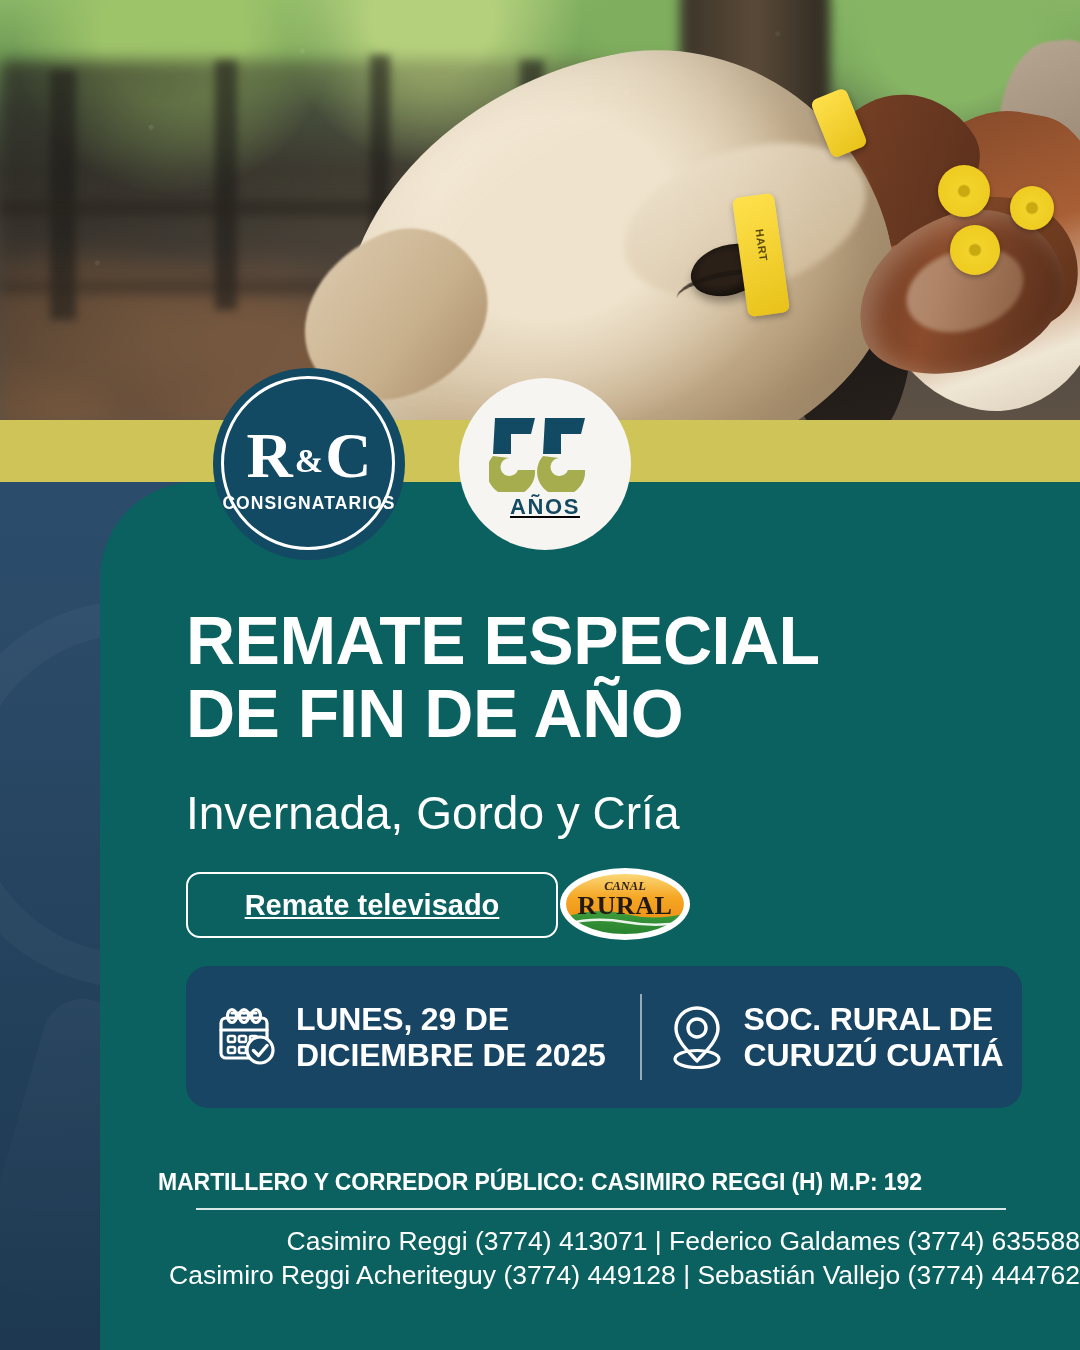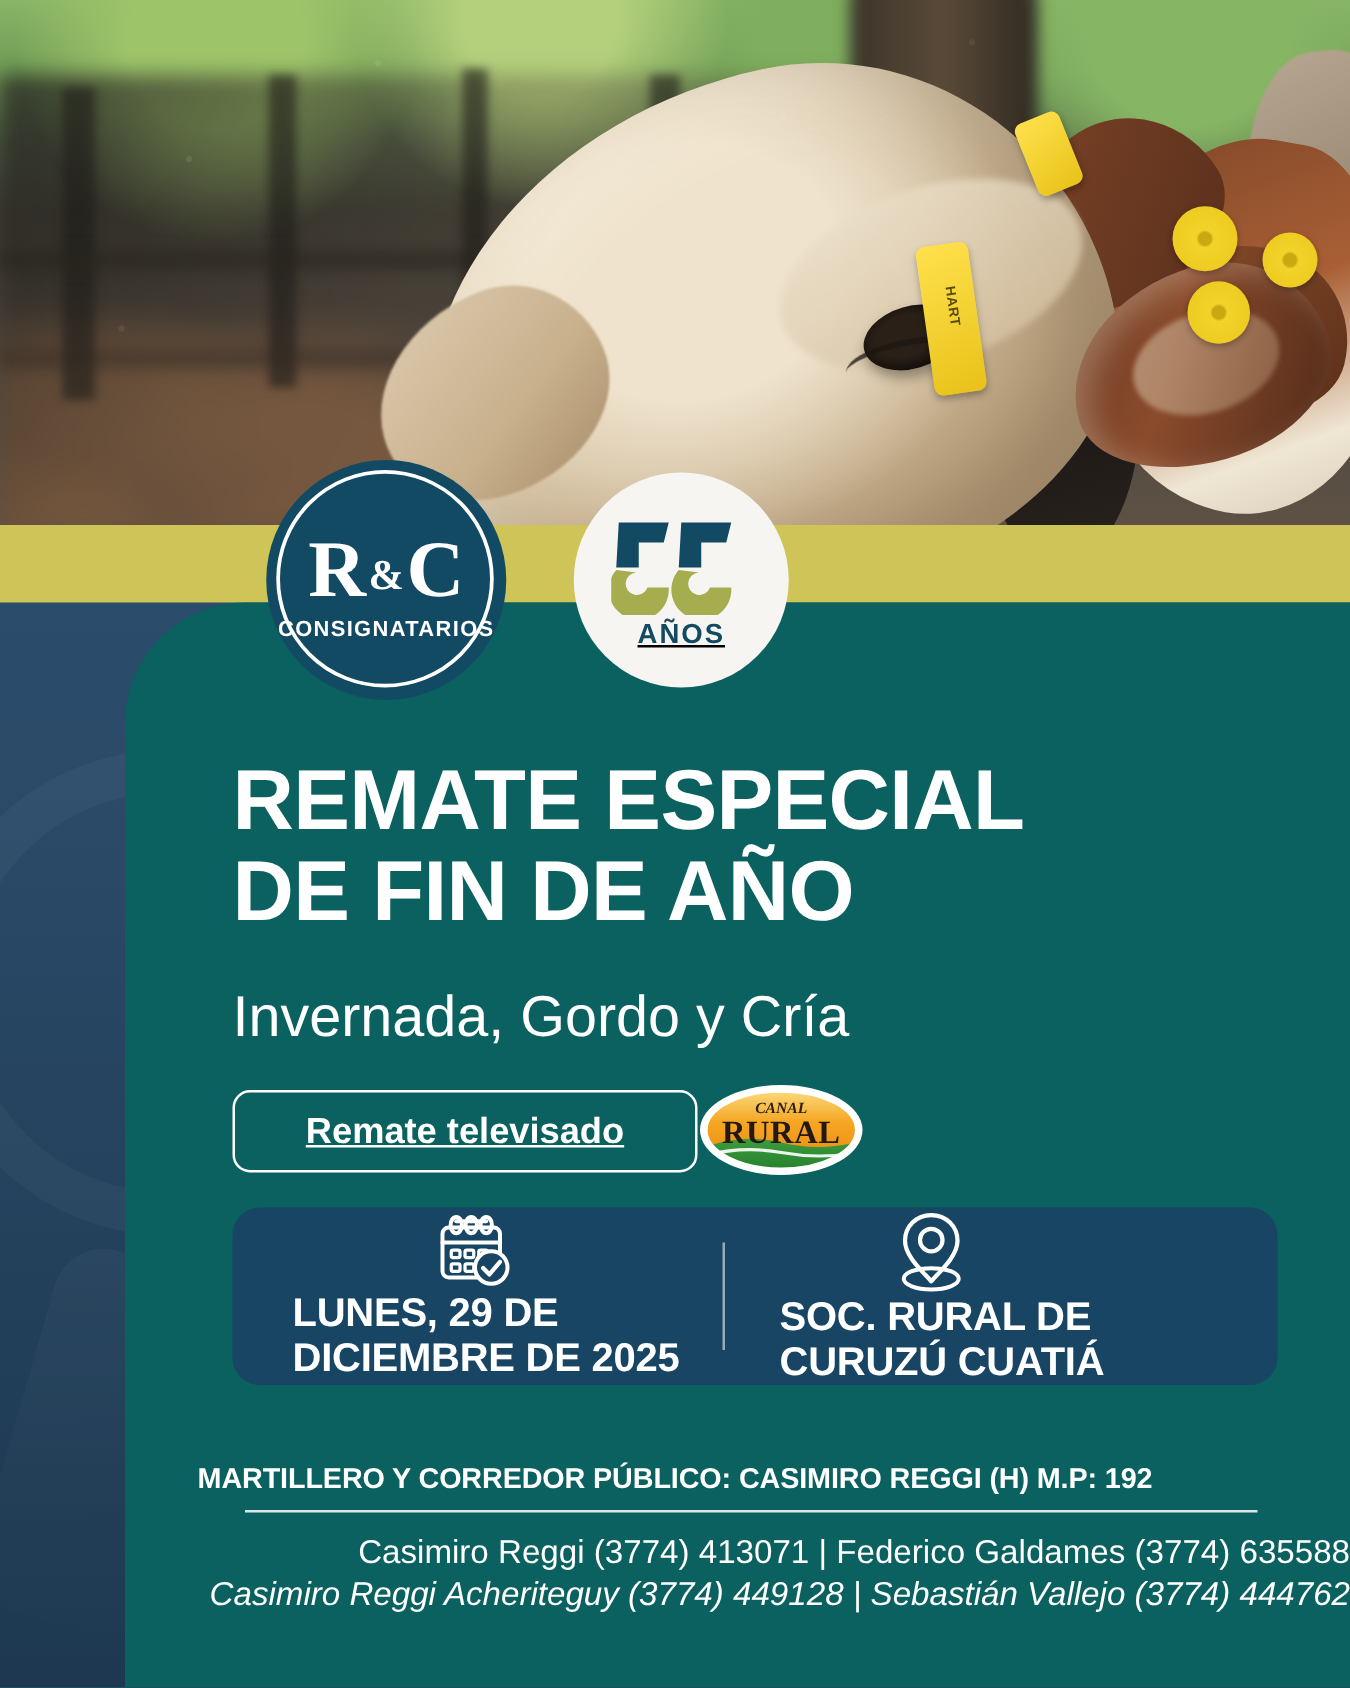--- a/index.html
+++ b/index.html
@@ -211,21 +211,21 @@
   }
   .canal{
     position:absolute;left:558px;top:866px;width:134px;height:76px;
   }
 
   
   .infobox{
     position:absolute;left:186px;top:966px;width:836px;height:142px;
     background:#174563;border-radius:22px;display:flex;align-items:center;
   }
-  .info-cell{display:flex;align-items:center;flex-direction:column;}
+  .info-cell{display:flex;align-items:center;}
   .info-cal{margin-left:30px;}
   .info-txt{
     color:#fff;font:800 32px/36px "Liberation Sans",sans-serif;letter-spacing:-0.2px;margin-left:18px;
   }
   .divider{
     width:2px;height:86px;background:rgba(255,255,255,.55);margin:0 26px 0 34px;
   }
 
   
   .foot-title{
@@ -233,21 +233,21 @@
     color:#fff;font:800 23px/28px "Liberation Sans",sans-serif;letter-spacing:-0.1px;
   }
   .foot-rule{
     position:absolute;left:196px;top:1208px;width:810px;height:2px;background:rgba(255,255,255,.85);
   }
   .foot-line{
     position:absolute;left:0;width:1080px;text-align:right;
     color:#fff;font:400 26.5px/34px "Liberation Sans",sans-serif;
   }
   .fl1{top:1224px;}
-  .fl2{top:1258px;font-style:italic;}
+  .fl2{top:1258px;}
 </style>
 </head>
 <body>
 
 <div class="poster">
 
   <div class="bg-left">
     <div class="bg-watermark"></div>
     <div class="bg-watermark2"></div>
   </div>

